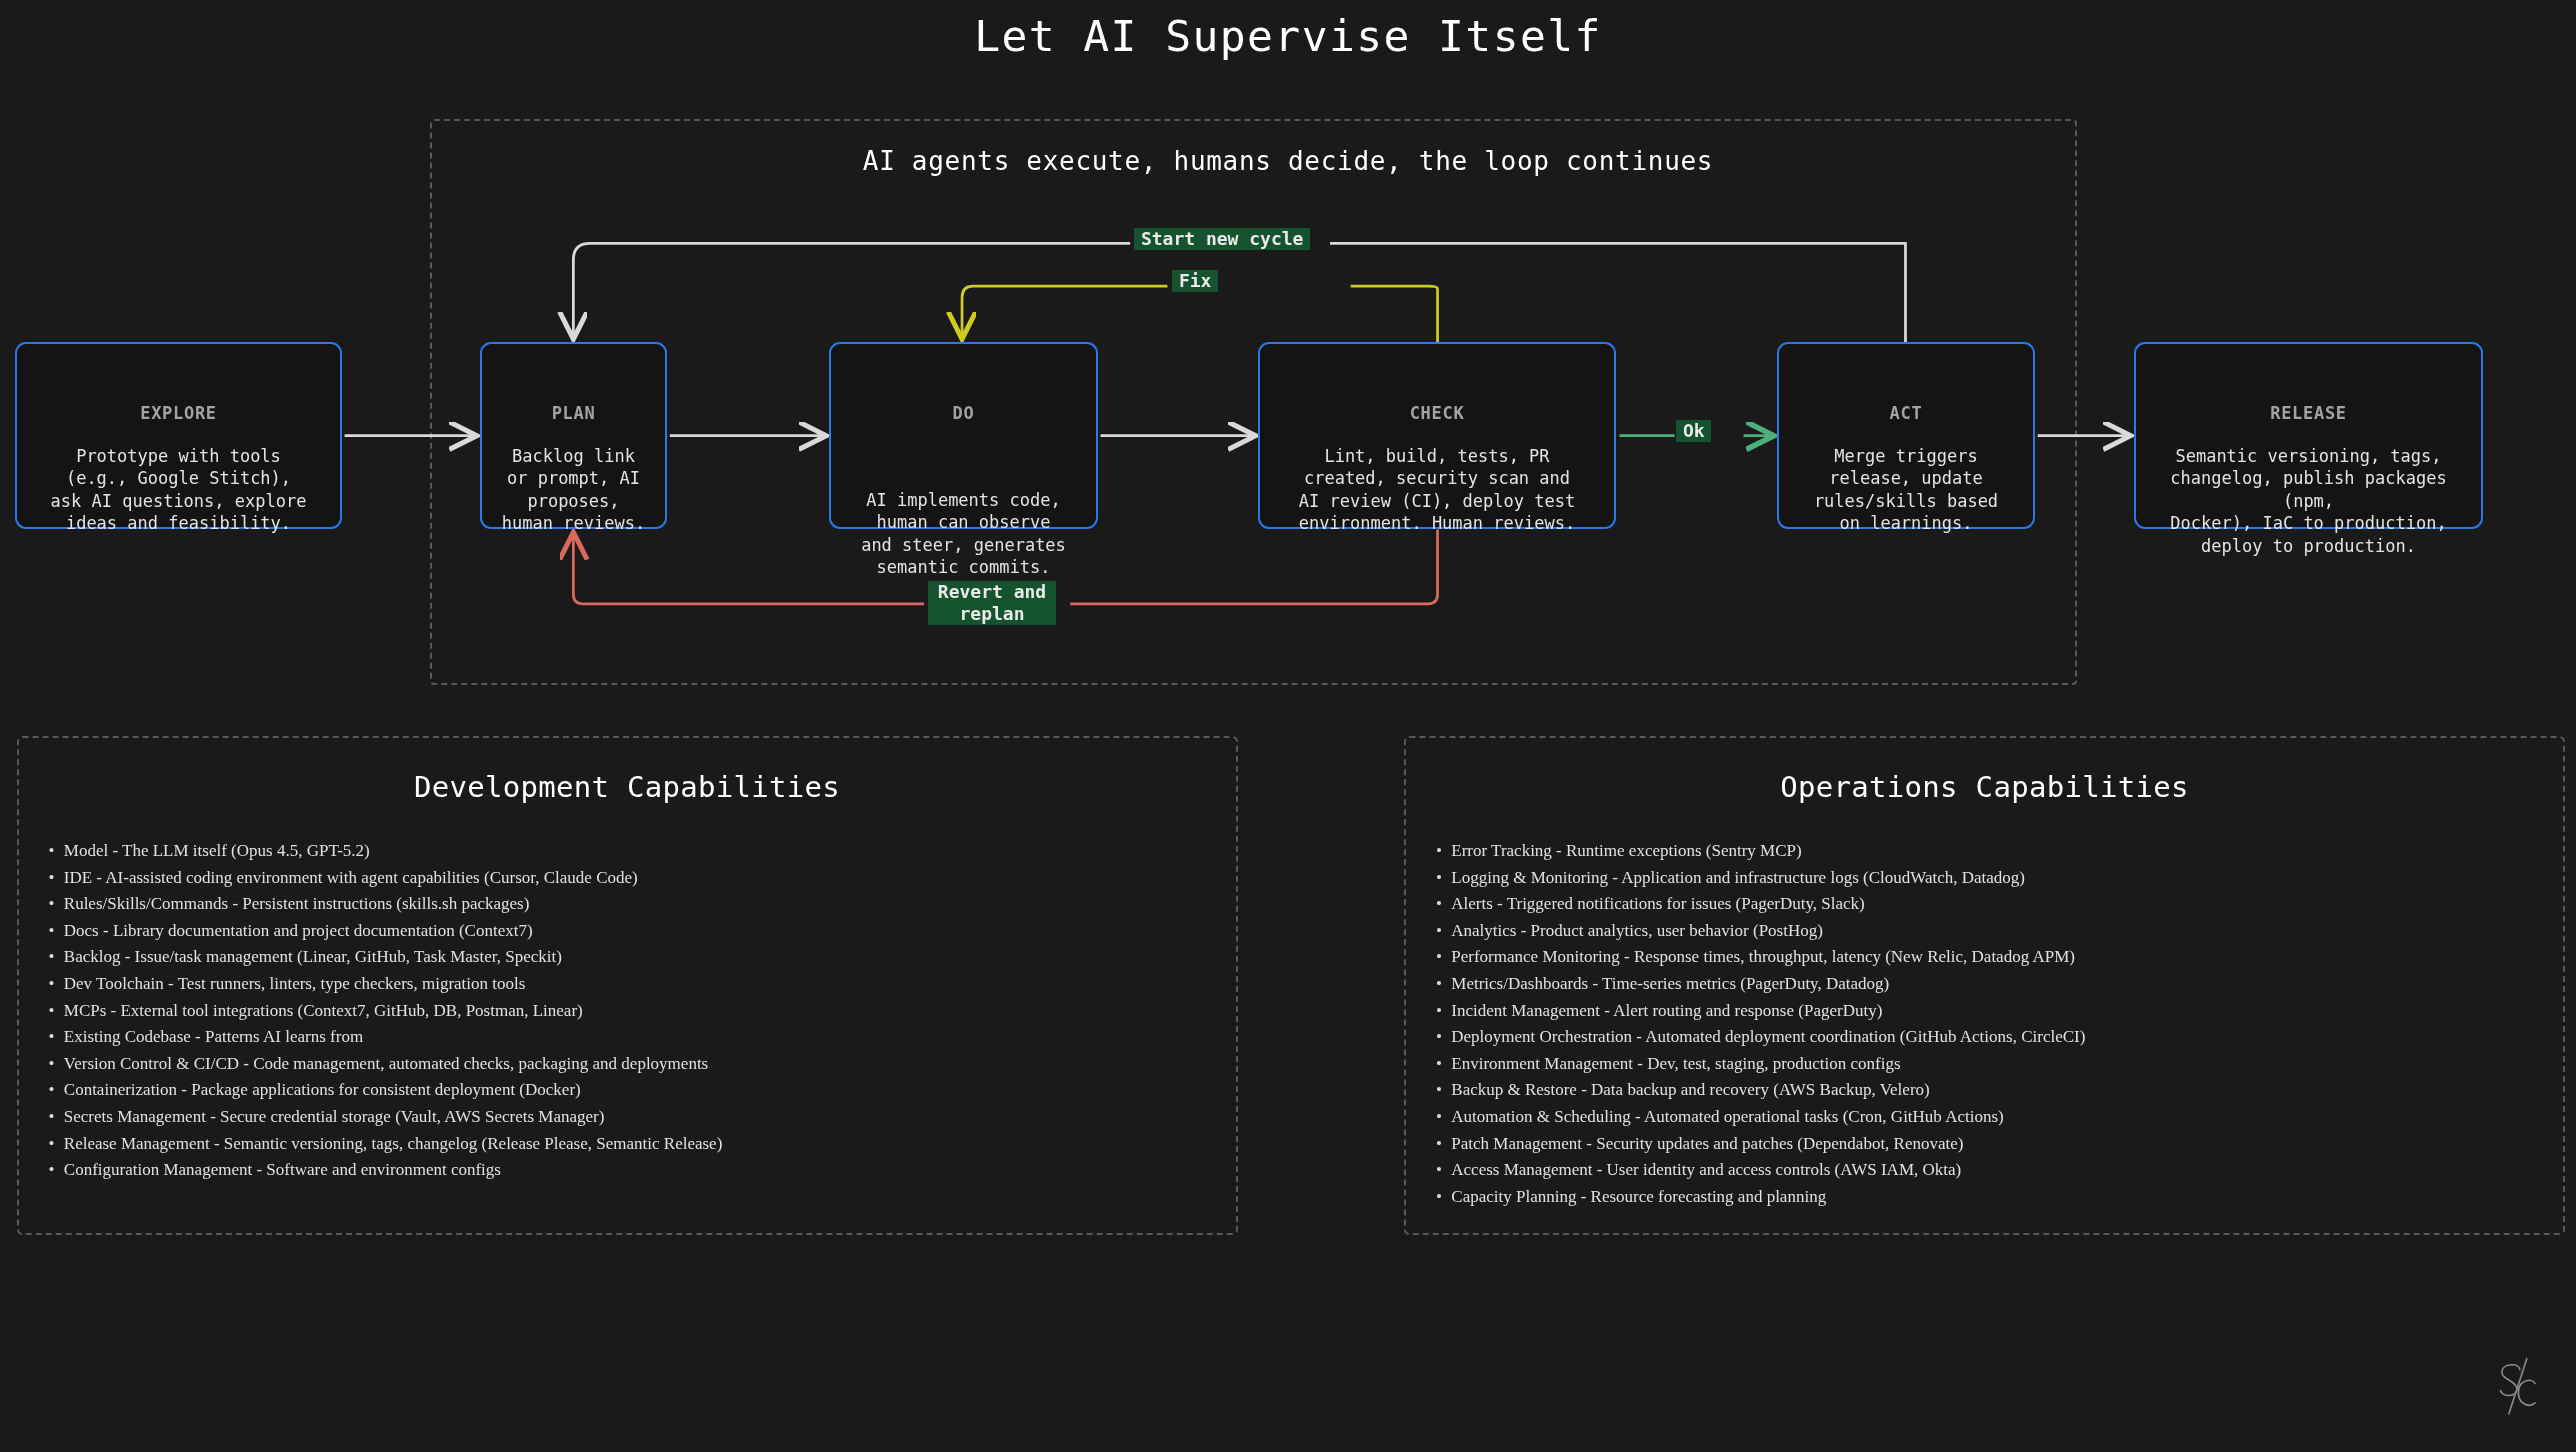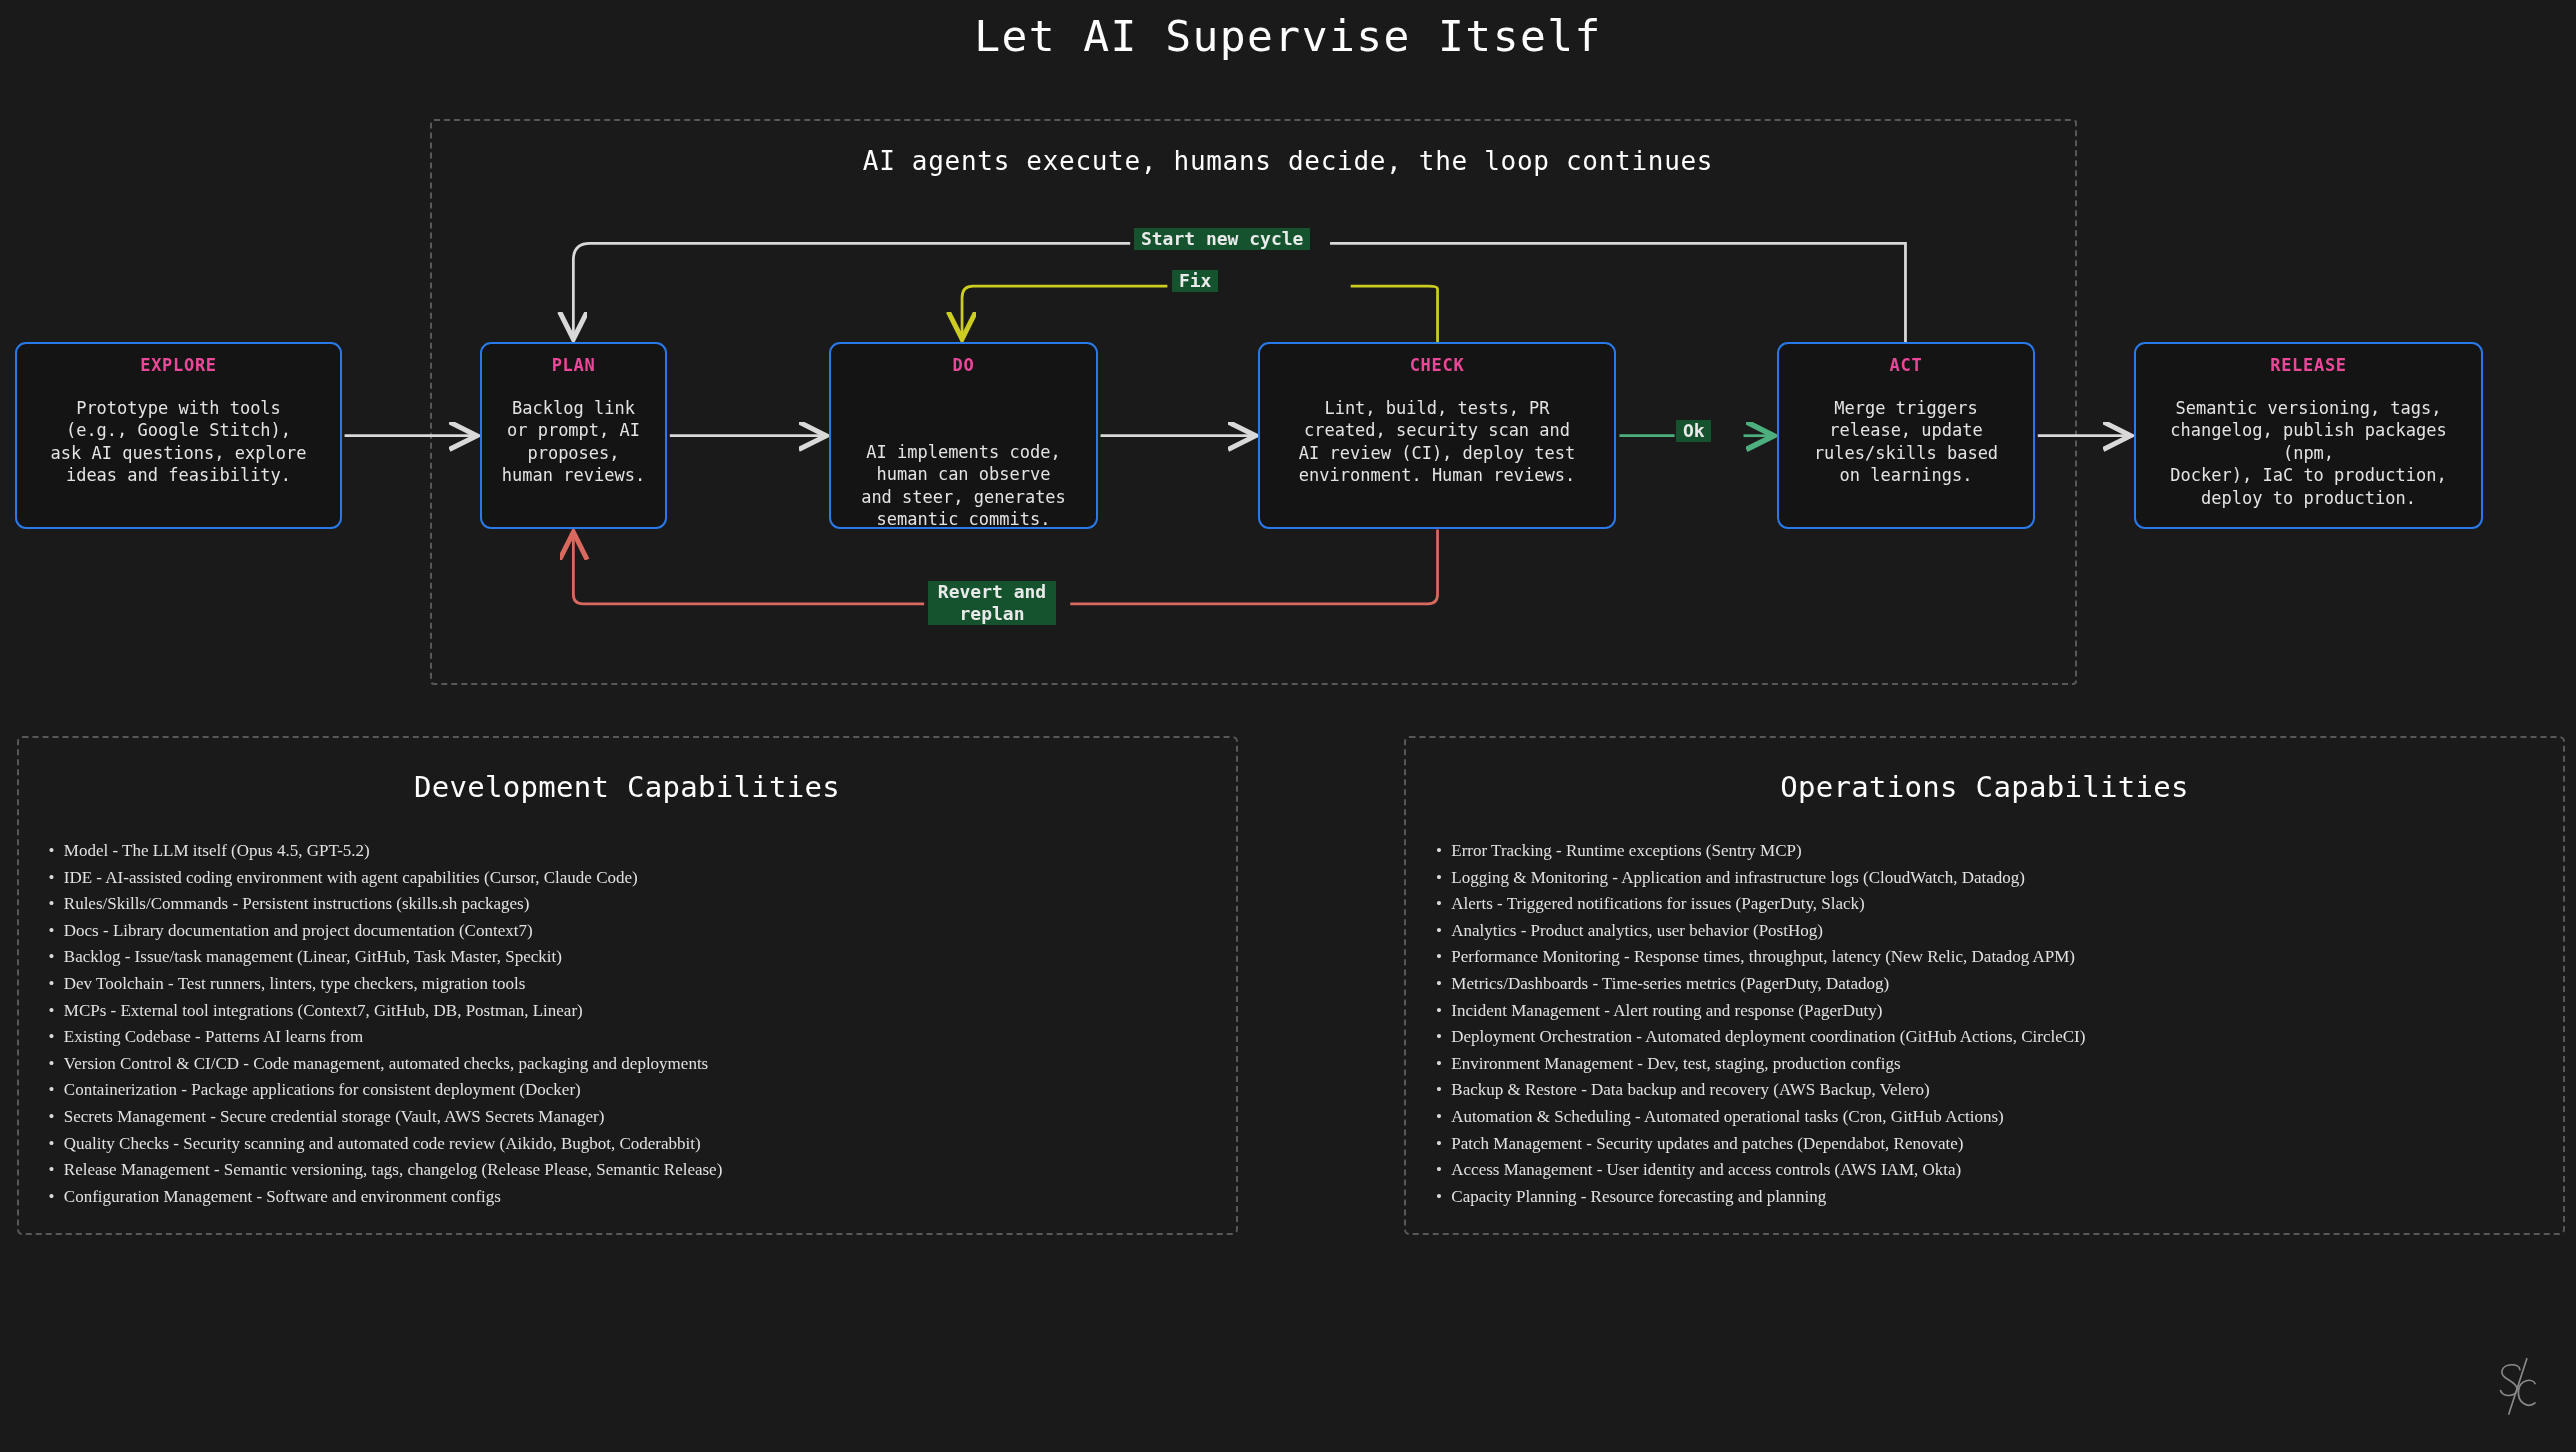--- a/index.html
+++ b/index.html
@@ -40,22 +40,22 @@
     position: absolute;
     border: 2.8px solid #2979e8;
     border-radius: 11px;
     background: #141414;
     color: #e8e8e8;
     display: flex; flex-direction: column;
     align-items: center;
     padding: 11px 9.6px 12.4px 9.6px;
   }
   .node-title {
-    font-size: 17px; font-weight: 700; color: #ec4899;
-    letter-spacing: 0.7px; margin-bottom: 22px;
+    font-size: 17px; font-weight: 700; color: #a3a3a3;
+    letter-spacing: 0.7px; margin-bottom: 22px; margin-top: 48px;
   }
   .node-desc {
     font-size: 17px; line-height: 1.32; text-align: center;
     color: #e4e4e4; white-space: pre-line;
   }
 
   .n-explore { left: 15px;   top: 342px; width: 327px;  height: 187px; }
   .n-plan    { left: 480px;  top: 342px; width: 187px;  height: 187px; }
   .n-do      { left: 829px; top: 342px; width: 269px;  height: 187px; gap: 44px; }
   .n-check   { left: 1258px; top: 342px; width: 358px;  height: 187px; }
@@ -218,21 +218,20 @@
         <li class="cap-item">IDE - AI-assisted coding environment with agent capabilities (Cursor, Claude Code)</li>
         <li class="cap-item">Rules/Skills/Commands - Persistent instructions (skills.sh packages)</li>
         <li class="cap-item">Docs - Library documentation and project documentation (Context7)</li>
         <li class="cap-item">Backlog - Issue/task management (Linear, GitHub, Task Master, Speckit)</li>
         <li class="cap-item">Dev Toolchain - Test runners, linters, type checkers, migration tools</li>
         <li class="cap-item">MCPs - External tool integrations (Context7, GitHub, DB, Postman, Linear)</li>
         <li class="cap-item">Existing Codebase - Patterns AI learns from</li>
         <li class="cap-item">Version Control &amp; CI/CD - Code management, automated checks, packaging and deployments</li>
         <li class="cap-item">Containerization - Package applications for consistent deployment (Docker)</li>
         <li class="cap-item">Secrets Management - Secure credential storage (Vault, AWS Secrets Manager)</li>
-        <li class="cap-item">Quality Checks - Security scanning and automated code review (Aikido, Bugbot, Coderabbit)</li>
         <li class="cap-item">Release Management - Semantic versioning, tags, changelog (Release Please, Semantic Release)</li>
         <li class="cap-item">Configuration Management - Software and environment configs</li>
       </ul>
   </div>
 
   <div class="panel panel-ops">
     <div class="panel-title">Operations Capabilities</div>
     <ul class="cap-list">
         <li class="cap-item">Error Tracking - Runtime exceptions (Sentry MCP)</li>
         <li class="cap-item">Logging &amp; Monitoring - Application and infrastructure logs (CloudWatch, Datadog)</li>

